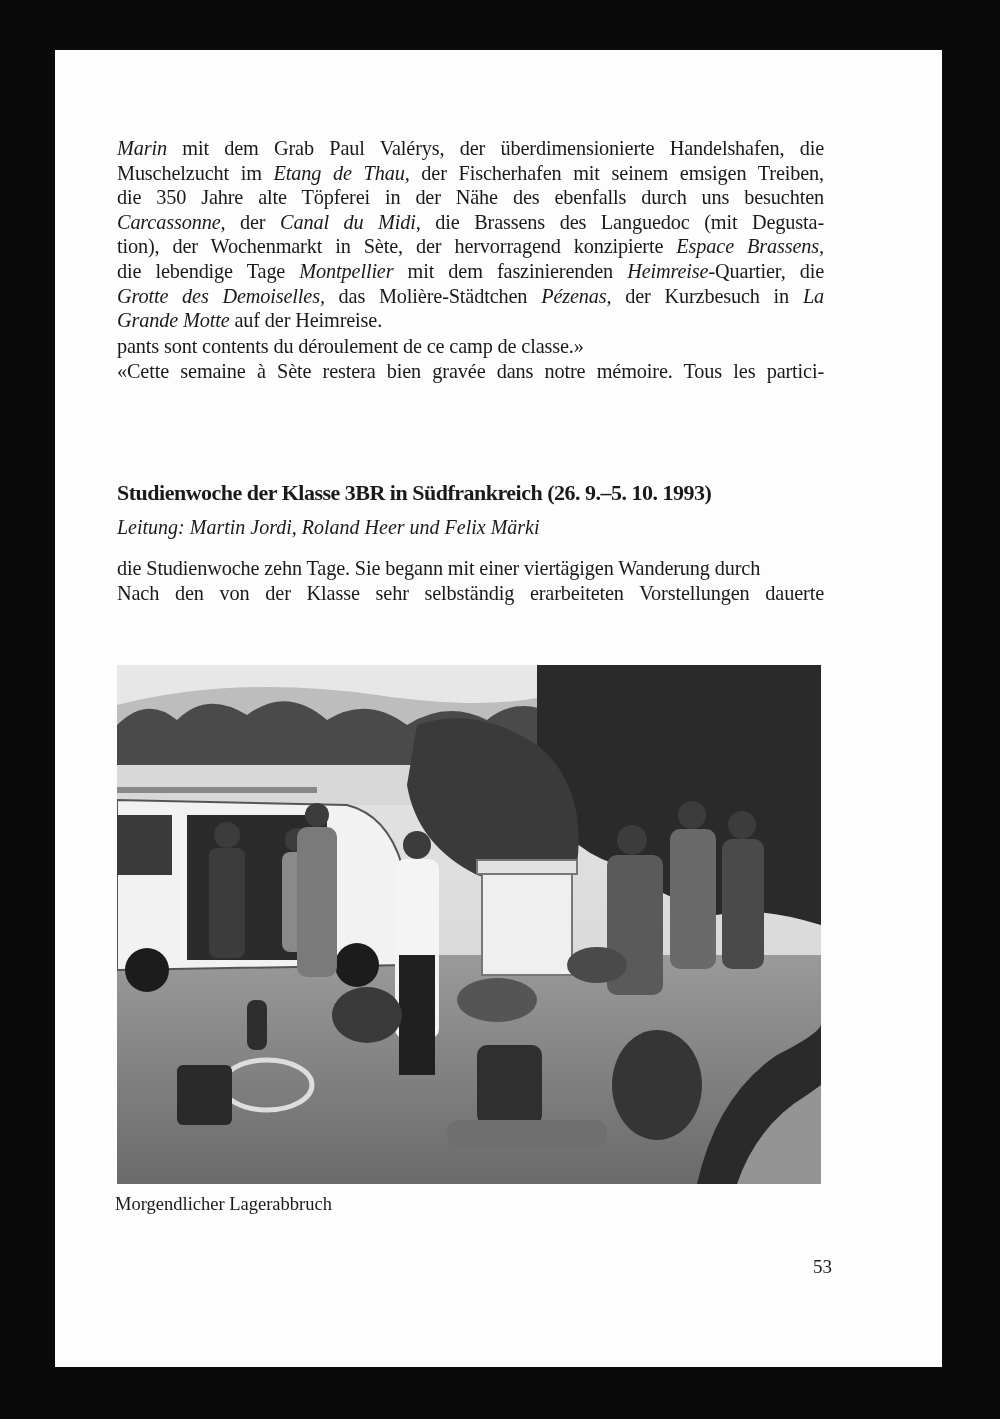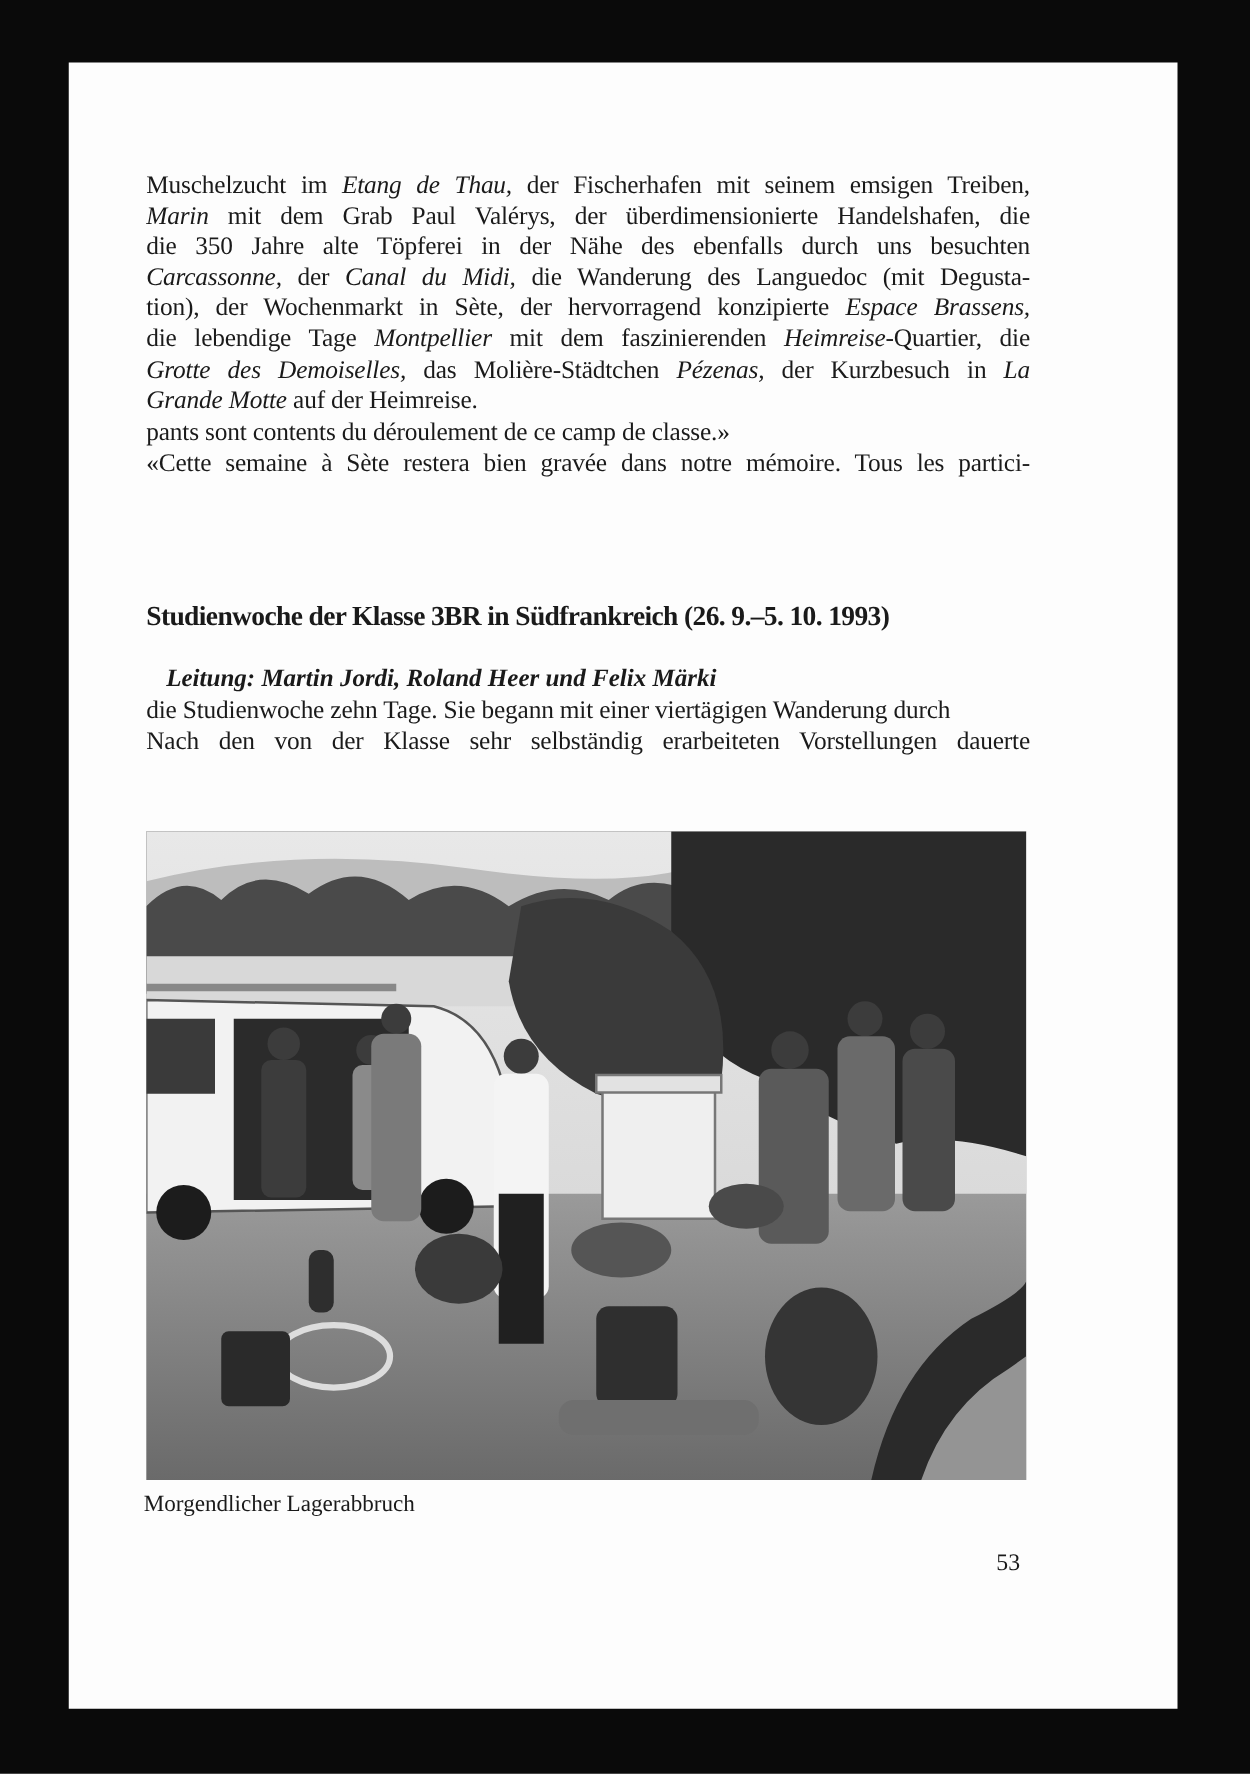--- a/index.html
+++ b/index.html
@@ -36,55 +36,54 @@
     font-weight: bold;
     font-size: 22px;
     letter-spacing: -0.5px;
     margin: 0;
   }
   .leitung {
     position: absolute;
     left: 62px; top: 466px;
     font-style: italic;
     font-size: 20px;
-    margin: 16px;
-    font-weight: bold;
+    margin: 0;
   }
   .para3 { top: 506px; }
   .photo {
     position: absolute;
     left: 62px; top: 615px;
     width: 704px; height: 519px;
     overflow: hidden;
     background: #8a8a8a;
   }
   .caption {
     position: absolute;
     left: 60px; top: 1144px;
     font-size: 18.5px;
     margin: 0;
   }
   .page-number {
     position: absolute;
     left: 742px; top: 1190px;
     font-size: 19px;
-    margin: 0;
+    margin: 16px;
   }
   em { font-style: italic; }
 </style>
 </head>
 <body>
 
 <div class="page">
 
   <div class="text-block para1">
+      <span class="line"><em>Marin</em><span> mit dem Grab Paul Valérys, der überdimensionierte Handelshafen, die</span></span>
       <span class="line"><span>Muschelzucht im </span><em>Etang de Thau,</em><span> der Fischerhafen mit seinem emsigen Treiben,</span></span>
-      <span class="line"><em>Marin</em><span> mit dem Grab Paul Valérys, der überdimensionierte Handelshafen, die</span></span>
       <span class="line"><span>die 350 Jahre alte Töpferei in der Nähe des ebenfalls durch uns besuchten</span></span>
-      <span class="line"><em>Carcassonne,</em><span> der </span><em>Canal du Midi,</em><span> die Wanderung des Languedoc (mit Degusta-</span></span>
+      <span class="line"><em>Carcassonne,</em><span> der </span><em>Canal du Midi,</em><span> die Brassens des Languedoc (mit Degusta-</span></span>
       <span class="line"><span>tion), der Wochenmarkt in Sète, der hervorragend konzipierte </span><em>Espace Brassens,</em></span>
       <span class="line"><span>die lebendige Tage </span><em>Montpellier</em><span> mit dem faszinierenden </span><em>Heimreise</em><span>-Quartier, die</span></span>
       <span class="line"><em>Grotte des Demoiselles,</em><span> das Molière-Städtchen </span><em>Pézenas,</em><span> der Kurzbesuch in </span><em>La</em></span>
       <span class="line last"><em>Grande Motte</em><span> auf der Heimreise.</span></span>
     </div>
 
   <div class="text-block para2">
       <span class="line last"><span>pants sont contents du déroulement de ce camp de classe.»</span></span>
       <span class="line"><span>«Cette semaine à Sète restera bien gravée dans notre mémoire. Tous les partici-</span></span>
     </div>

